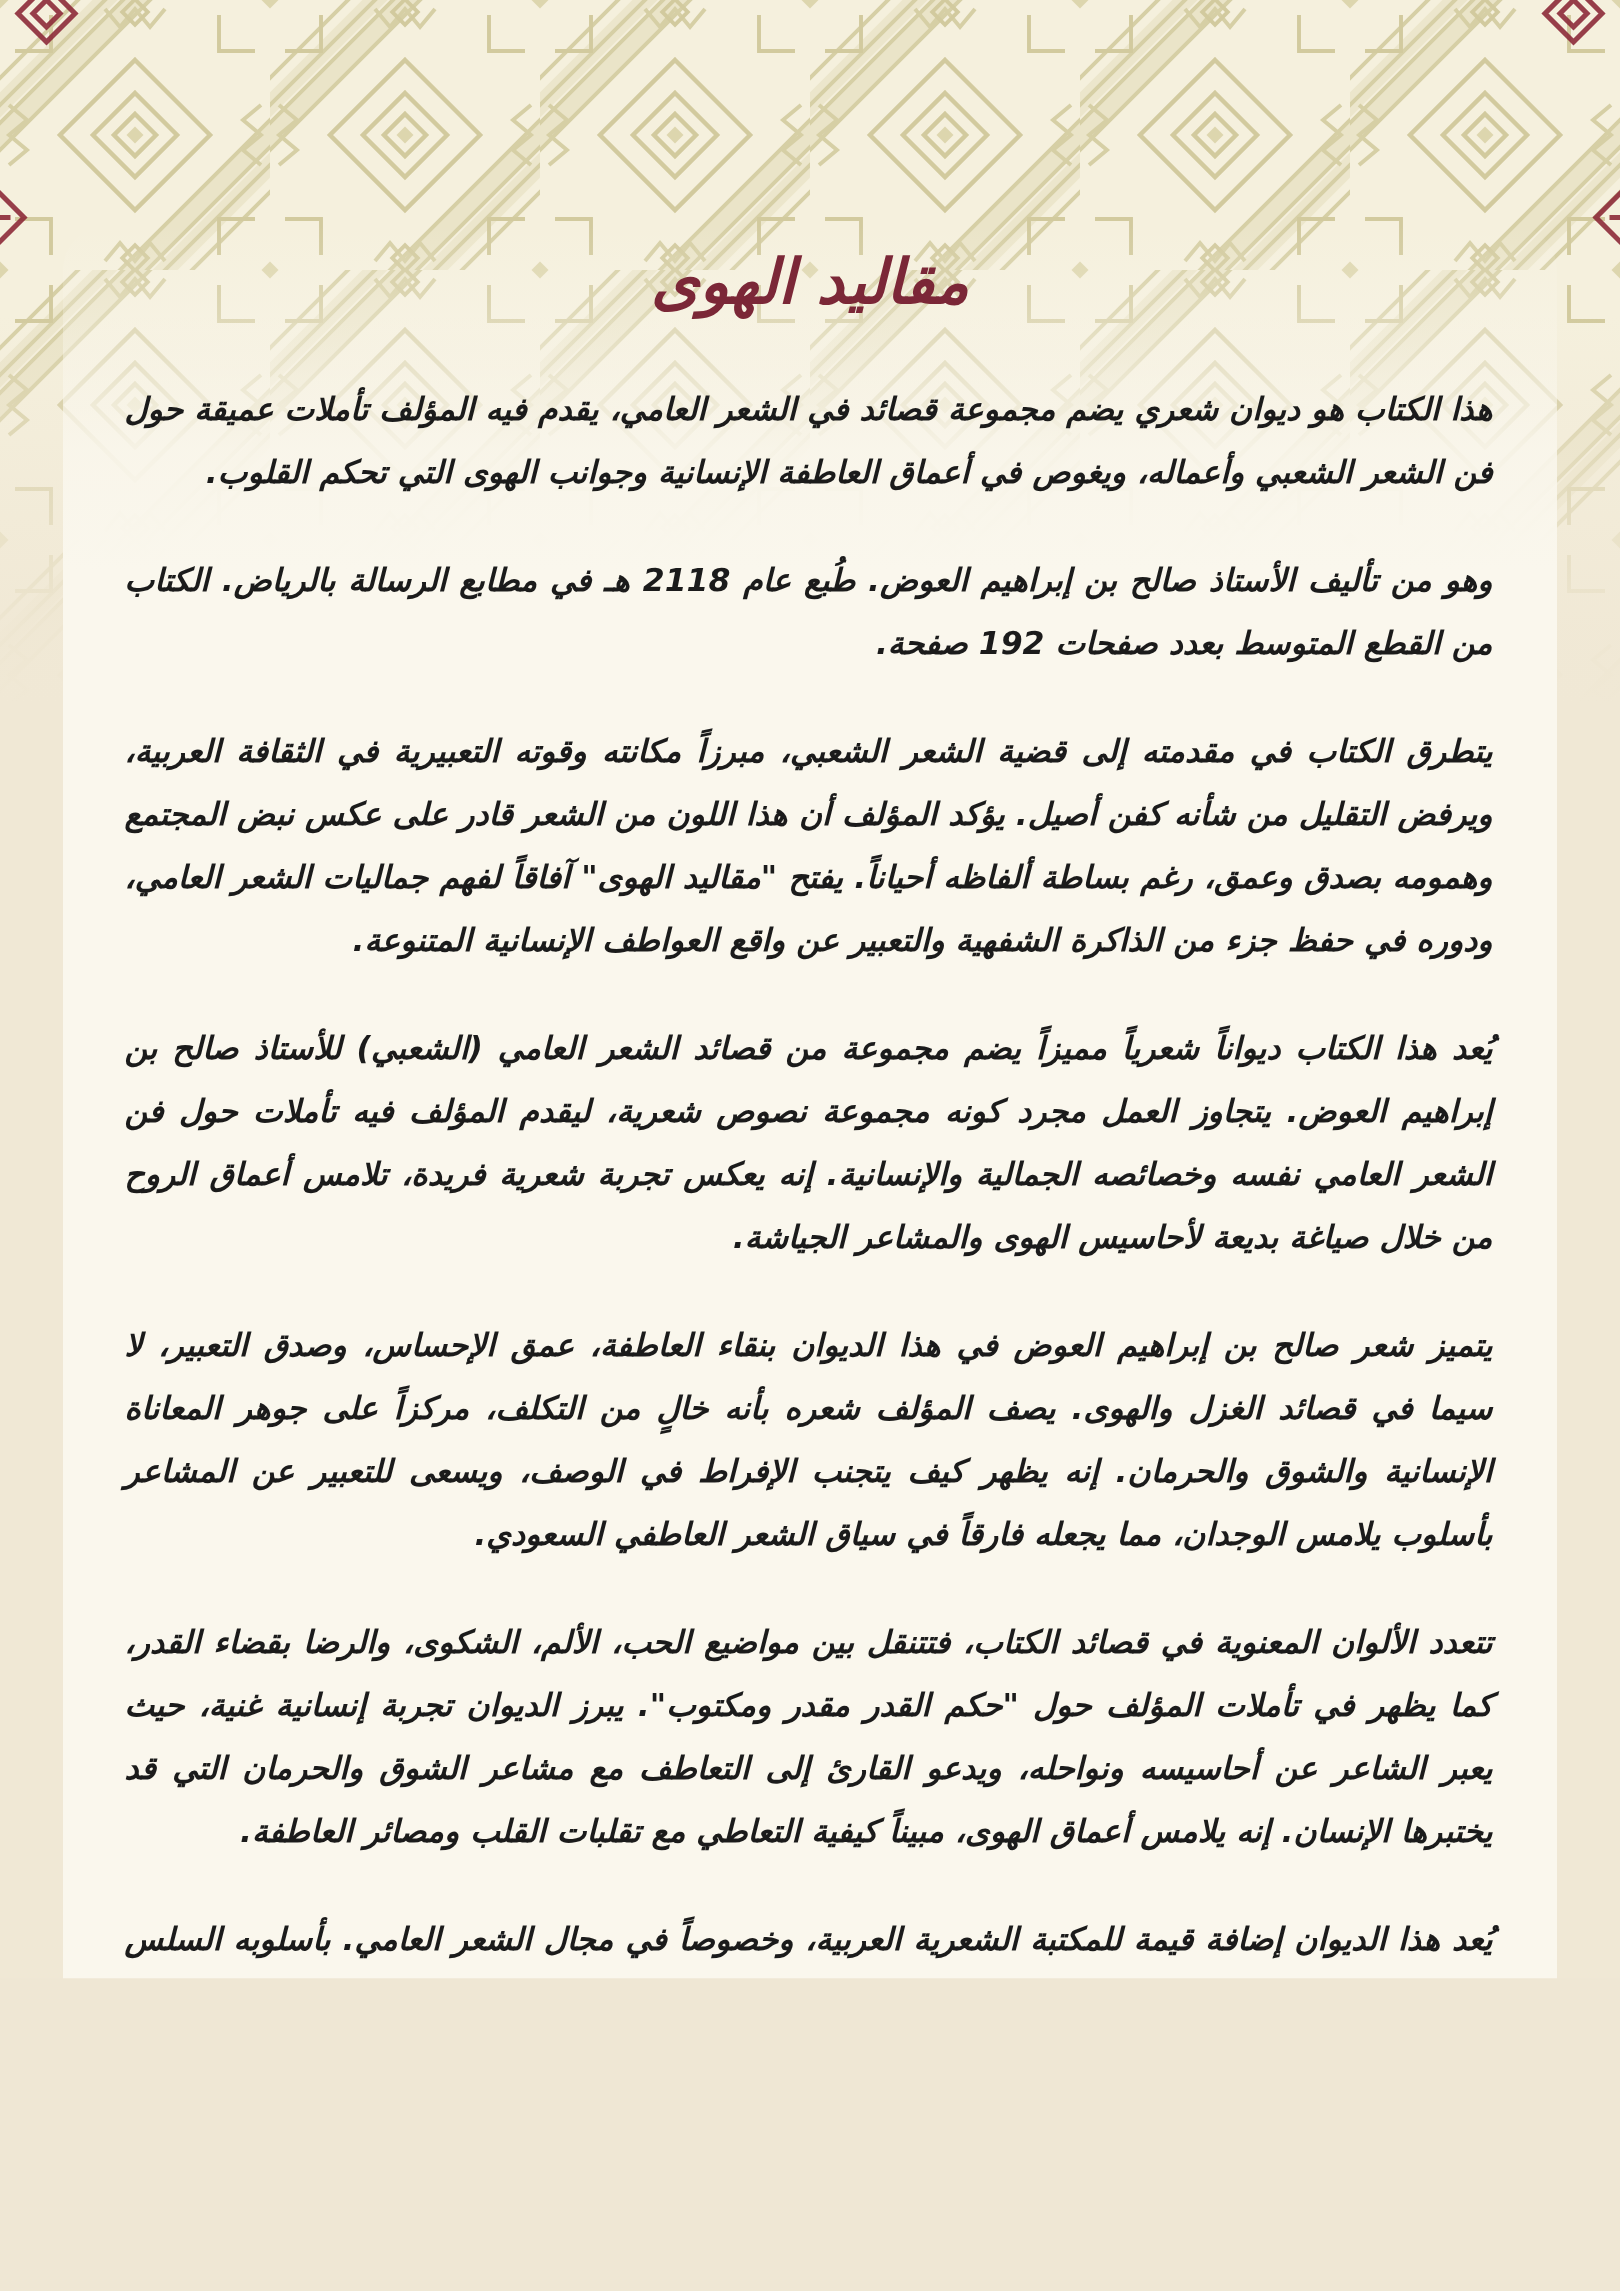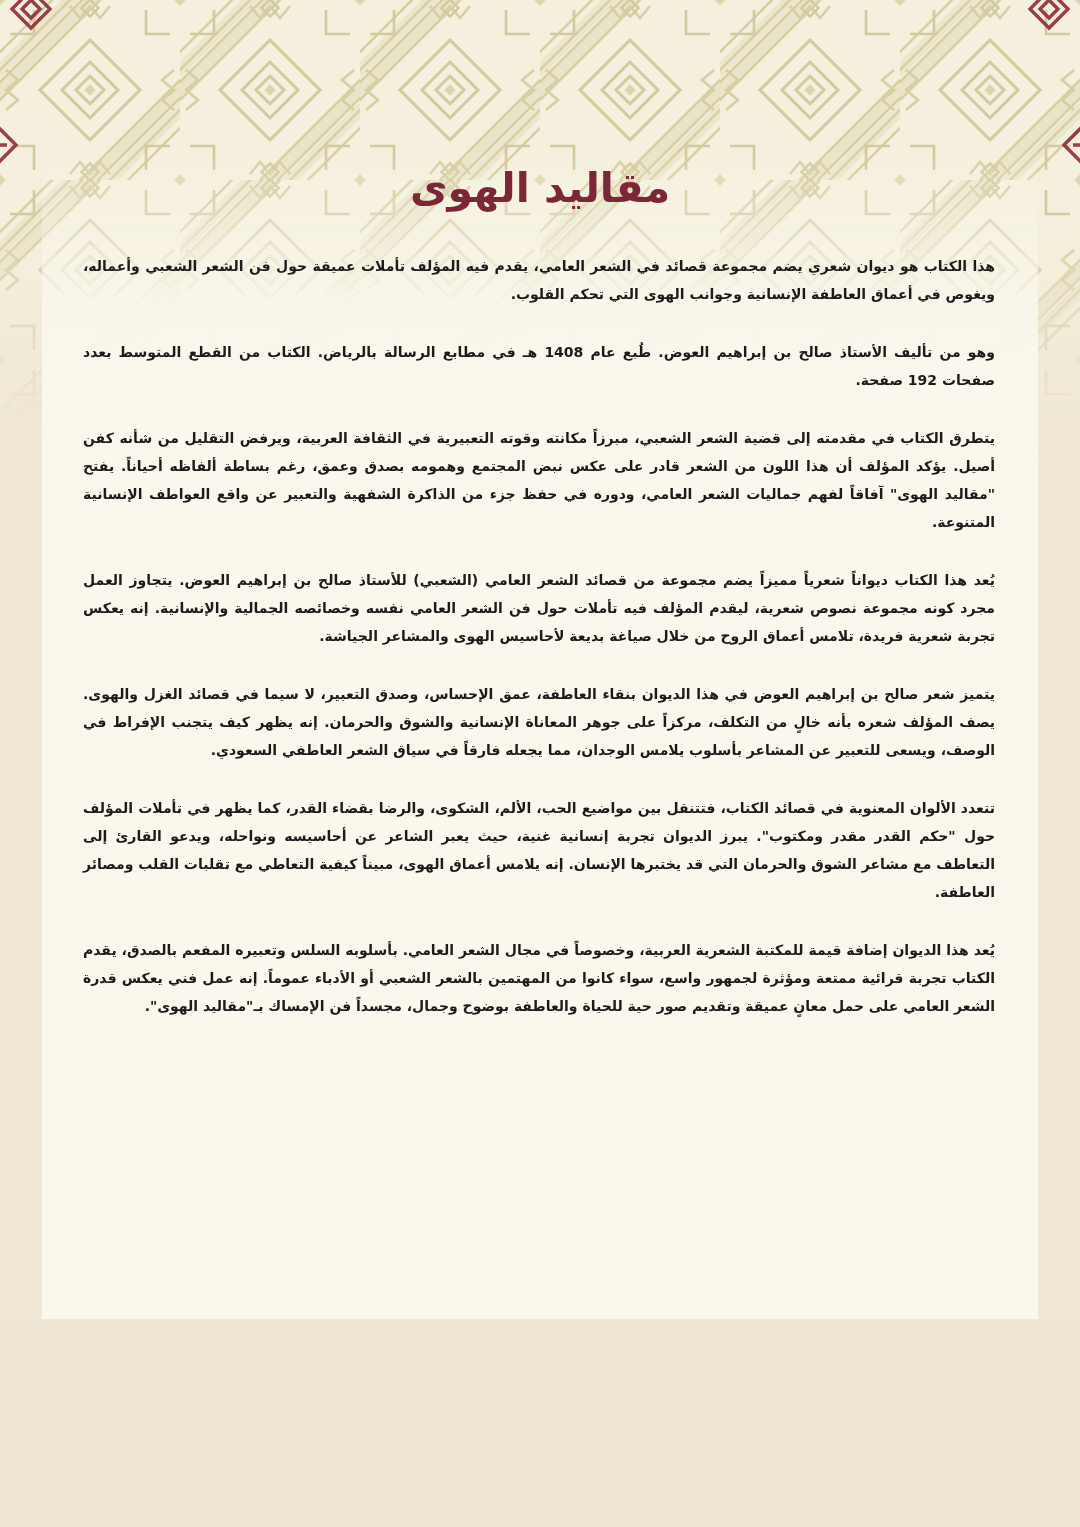--- a/index.html
+++ b/index.html
@@ -8,20 +8,21 @@
     background: #efe7d4;
   }
   .page {
     position: relative;
     width: 1080px;
     height: 1319px;
     margin: 0 auto;
     overflow: hidden;
     background: #f0e8d5;
     font-family: "DejaVu Sans", sans-serif;
+    font-style: italic;
   }
   
   .pattern-band {
     position: absolute;
     top: 0; left: 0;
     width: 1080px;
     height: 470px;
   }
   .pattern-band svg { display: block; }
   
@@ -78,21 +79,21 @@
   
   .content {
     position: absolute;
     top: 252px;
     right: 85px;
     width: 912px;
     direction: rtl;
   }
   .content p {
     margin: 0 0 30px 0;
-    font-size: 14px;
+    font-size: 21px;
     font-weight: bold;
     line-height: 2.0;
     color: #1b1b1b;
     text-align: justify;
   }
 </style>
 </head>
 <body>
 
 <div class="page">
@@ -176,21 +177,21 @@
   </svg>
 
   <div class="pattern-fade"></div>
 
   <div class="panel"></div>
 
   <h1 class="title">مقاليد الهوى</h1>
 
   <div class="content">
     <p>هذا الكتاب هو ديوان شعري يضم مجموعة قصائد في الشعر العامي، يقدم فيه المؤلف تأملات عميقة حول فن الشعر الشعبي وأعماله، ويغوص في أعماق العاطفة الإنسانية وجوانب الهوى التي تحكم القلوب.</p>
-    <p>وهو من تأليف الأستاذ صالح بن إبراهيم العوض. طُبع عام 1408 هـ في مطابع الرسالة بالرياض. الكتاب من القطع المتوسط بعدد صفحات 192 صفحة.</p>
+    <p>وهو من تأليف الأستاذ صالح بن إبراهيم العوض. طُبع عام 2118 هـ في مطابع الرسالة بالرياض. الكتاب من القطع المتوسط بعدد صفحات 192 صفحة.</p>
     <p>يتطرق الكتاب في مقدمته إلى قضية الشعر الشعبي، مبرزاً مكانته وقوته التعبيرية في الثقافة العربية، ويرفض التقليل من شأنه كفن أصيل. يؤكد المؤلف أن هذا اللون من الشعر قادر على عكس نبض المجتمع وهمومه بصدق وعمق، رغم بساطة ألفاظه أحياناً. يفتح "مقاليد الهوى" آفاقاً لفهم جماليات الشعر العامي، ودوره في حفظ جزء من الذاكرة الشفهية والتعبير عن واقع العواطف الإنسانية المتنوعة.</p>
     <p>يُعد هذا الكتاب ديواناً شعرياً مميزاً يضم مجموعة من قصائد الشعر العامي (الشعبي) للأستاذ صالح بن إبراهيم العوض. يتجاوز العمل مجرد كونه مجموعة نصوص شعرية، ليقدم المؤلف فيه تأملات حول فن الشعر العامي نفسه وخصائصه الجمالية والإنسانية. إنه يعكس تجربة شعرية فريدة، تلامس أعماق الروح من خلال صياغة بديعة لأحاسيس الهوى والمشاعر الجياشة.</p>
     <p>يتميز شعر صالح بن إبراهيم العوض في هذا الديوان بنقاء العاطفة، عمق الإحساس، وصدق التعبير، لا سيما في قصائد الغزل والهوى. يصف المؤلف شعره بأنه خالٍ من التكلف، مركزاً على جوهر المعاناة الإنسانية والشوق والحرمان. إنه يظهر كيف يتجنب الإفراط في الوصف، ويسعى للتعبير عن المشاعر بأسلوب يلامس الوجدان، مما يجعله فارقاً في سياق الشعر العاطفي السعودي.</p>
     <p>تتعدد الألوان المعنوية في قصائد الكتاب، فتتنقل بين مواضيع الحب، الألم، الشكوى، والرضا بقضاء القدر، كما يظهر في تأملات المؤلف حول "حكم القدر مقدر ومكتوب". يبرز الديوان تجربة إنسانية غنية، حيث يعبر الشاعر عن أحاسيسه ونواحله، ويدعو القارئ إلى التعاطف مع مشاعر الشوق والحرمان التي قد يختبرها الإنسان. إنه يلامس أعماق الهوى، مبيناً كيفية التعاطي مع تقلبات القلب ومصائر العاطفة.</p>
     <p>يُعد هذا الديوان إضافة قيمة للمكتبة الشعرية العربية، وخصوصاً في مجال الشعر العامي. بأسلوبه السلس وتعبيره المفعم بالصدق، يقدم الكتاب تجربة قرائية ممتعة ومؤثرة لجمهور واسع، سواء كانوا من المهتمين بالشعر الشعبي أو الأدباء عموماً. إنه عمل فني يعكس قدرة الشعر العامي على حمل معانٍ عميقة وتقديم صور حية للحياة والعاطفة بوضوح وجمال، مجسداً فن الإمساك بـ"مقاليد الهوى".</p>
   </div>
 
 </div>
 
 </body></html>

